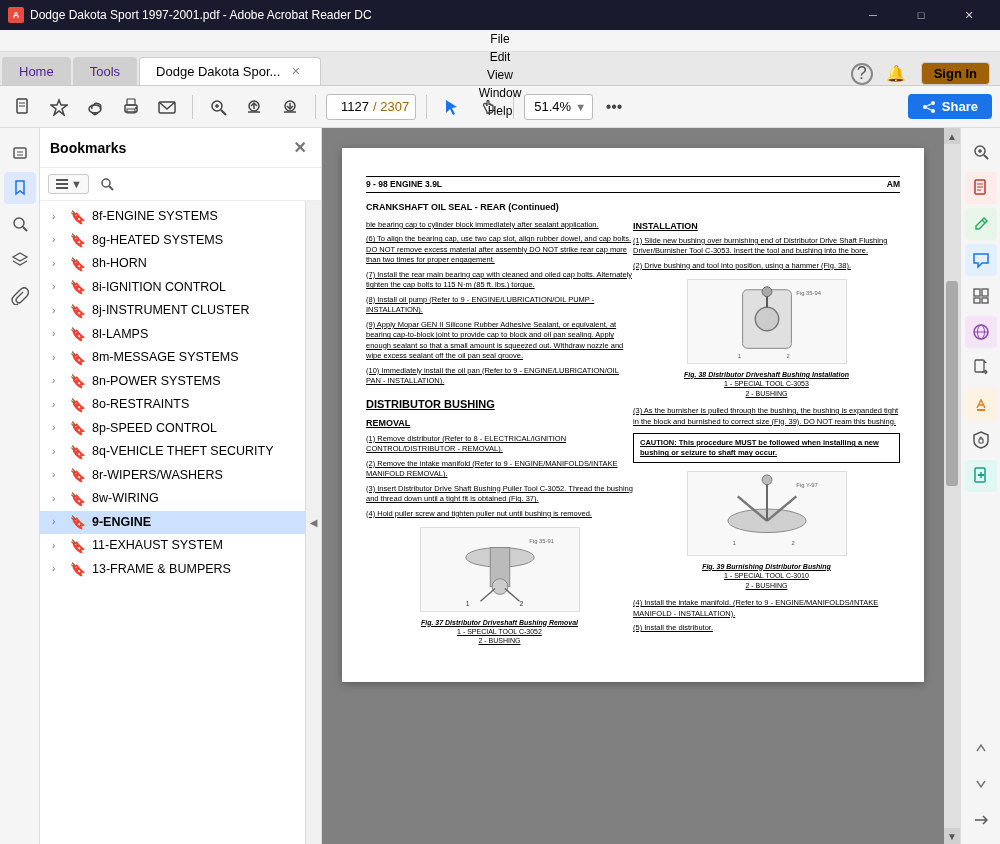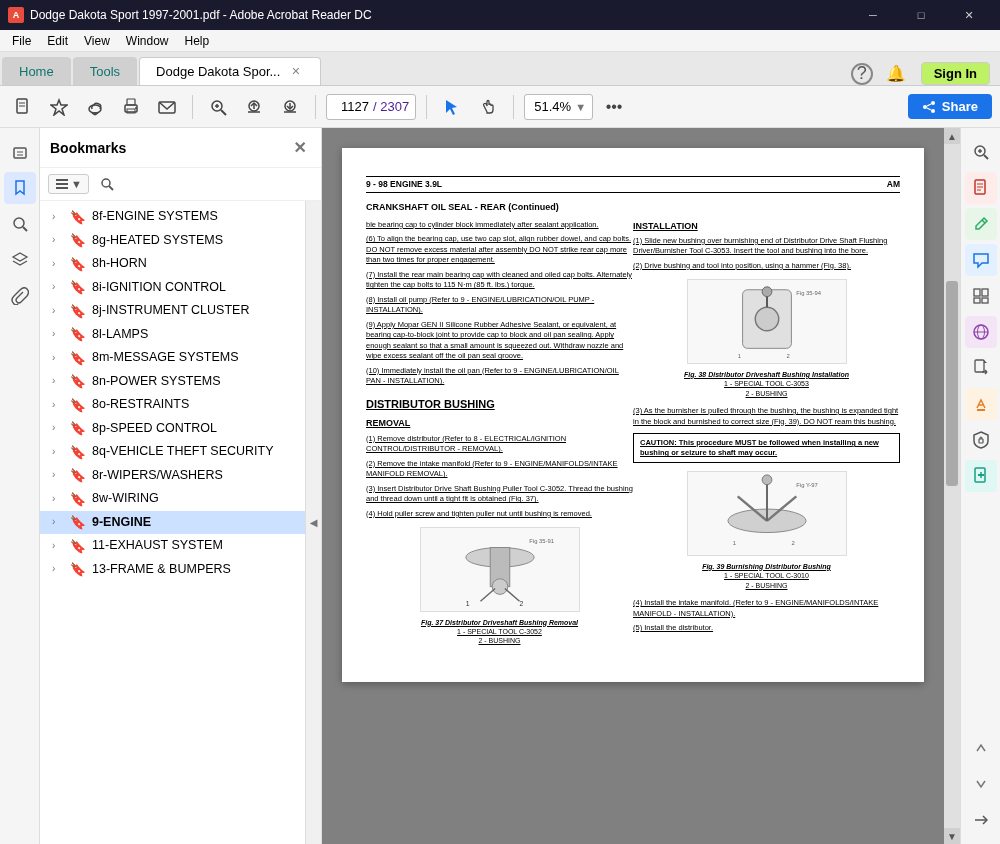--- a/index.html
+++ b/index.html
@@ -34,20 +34,21 @@
 
     
     .menu-bar {
       background: #f5f5f5;
       height: 22px;
       display: flex;
       align-items: center;
       padding: 0 4px;
       border-bottom: 1px solid #ddd;
       font-size: 12px;
+      flex-direction: column;
     }
     .menu-item {
       padding: 2px 8px;
       cursor: pointer;
       border-radius: 2px;
     }
 
     
     .tab-bar {
       background: #e8e8e8;
@@ -64,21 +65,21 @@
       cursor: pointer;
       font-size: 13px;
       border: 1px solid transparent;
       border-bottom: none;
       margin-left: 2px;
       border-radius: 4px 4px 0 0;
       gap: 8px;
     }
     .tab.inactive {
       background: #d0d0d0;
-      color: #0f766e;
+      color: #4c1d95;
     }
     .tab.active {
       background: #ffffff;
       border-color: #ccc;
       color: #000;
     }
     .tab-close {
       font-size: 11px;
       color: #888;
       cursor: pointer;
@@ -91,21 +92,21 @@
       align-items: center;
       padding-right: 10px;
       gap: 14px;
     }
     .tab-bar-icon {
       color: #555;
       font-size: 16px;
       cursor: pointer;
     }
     .sign-in-btn {
-      background: #bef264;
+      background: #a16207;
       border: 1px solid #ccc;
       border-radius: 4px;
       padding: 3px 12px;
       font-size: 13px;
       cursor: pointer;
       font-weight: 600;
     }
 
     
     .toolbar {
@@ -125,21 +126,21 @@
     .toolbar-sep { width: 1px; height: 24px; background: #ccc; margin: 0 4px; }
     .page-input-group {
       display: flex; align-items: center; gap: 4px;
       border: 1px solid #bbb; border-radius: 3px; background: #fff;
       padding: 0 6px; height: 26px;
     }
     .page-input {
       width: 36px; border: none; outline: none;
       font-size: 13px; text-align: right; background: transparent;
     }
-    .page-total { font-size: 13px; color: #4c1d95; }
+    .page-total { font-size: 13px; color: #a16207; }
     .zoom-group {
       display: flex; align-items: center; gap: 4px;
       border: 1px solid #bbb; border-radius: 3px; background: #fff;
       padding: 0 6px; height: 26px;
     }
     .zoom-input {
       width: 40px; border: none; outline: none;
       font-size: 13px; text-align: right; background: transparent;
     }
     .share-btn {

